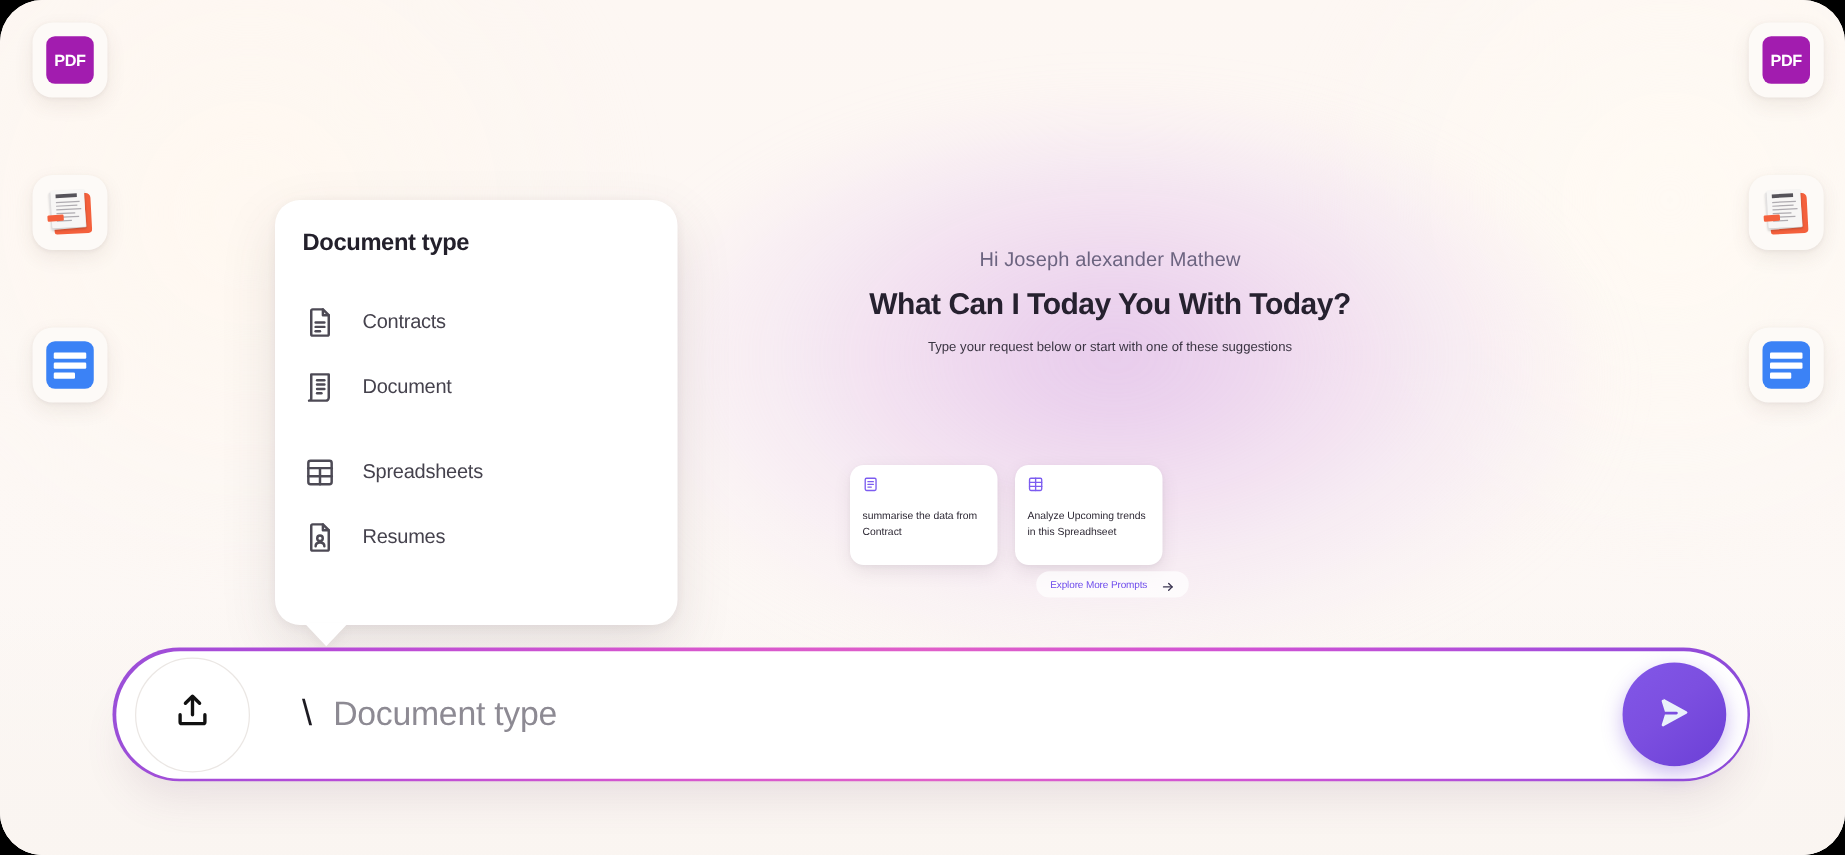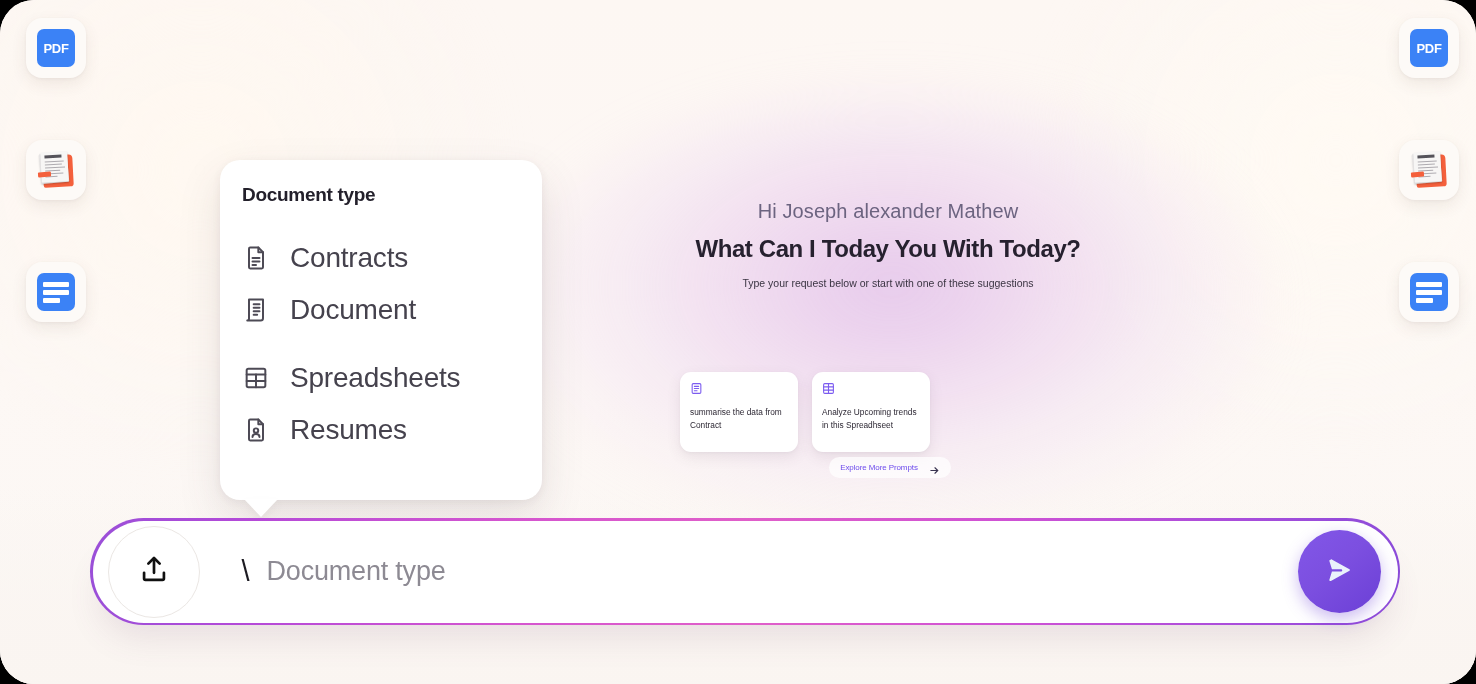--- a/index.html
+++ b/index.html
@@ -91,21 +91,21 @@
   .chip-inner {
     width: 38px;
     height: 38px;
     border-radius: 7px;
     display: flex;
     align-items: center;
     justify-content: center;
     overflow: hidden;
   }
   .chip-pdf {
-    background: #3b82f6;
+    background: #a21caf;
     color: #ffffff;
     font-weight: bold;
     font-size: 13px;
     letter-spacing: -0.3px;
     font-family: "Liberation Sans", sans-serif;
   }
   .chip-blue {
     background: #3b82f6;
     position: relative;
   }
@@ -210,21 +210,21 @@
   .dd-item .ic {
     width: 28px;
     height: 28px;
     flex: 0 0 28px;
     display: flex;
     align-items: center;
     justify-content: center;
     color: #4d4a55;
   }
   .dd-item .lbl {
-    font-size: 28px;
+    font-size: 16px;
     color: #45424d;
     letter-spacing: -0.2px;
   }
   .dd-gap { height: 16px; }
   .dd-tail {
     position: absolute;
     left: 24px;
     bottom: -17px;
     width: 0; height: 0;
     border-left: 17px solid transparent;
@@ -235,21 +235,21 @@
 
   
   .hero {
     position: absolute;
     left: 588px;
     top: 200px;
     width: 600px;
     text-align: center;
   }
   .hero-greet {
-    font-size: 20px;
+    font-size: 16px;
     color: #6c6480;
     letter-spacing: 0.1px;
   }
   .hero-title {
     margin-top: 12px;
     font-size: 24px;
     font-weight: bold;
     color: #26212f;
     letter-spacing: -0.4px;
   }

